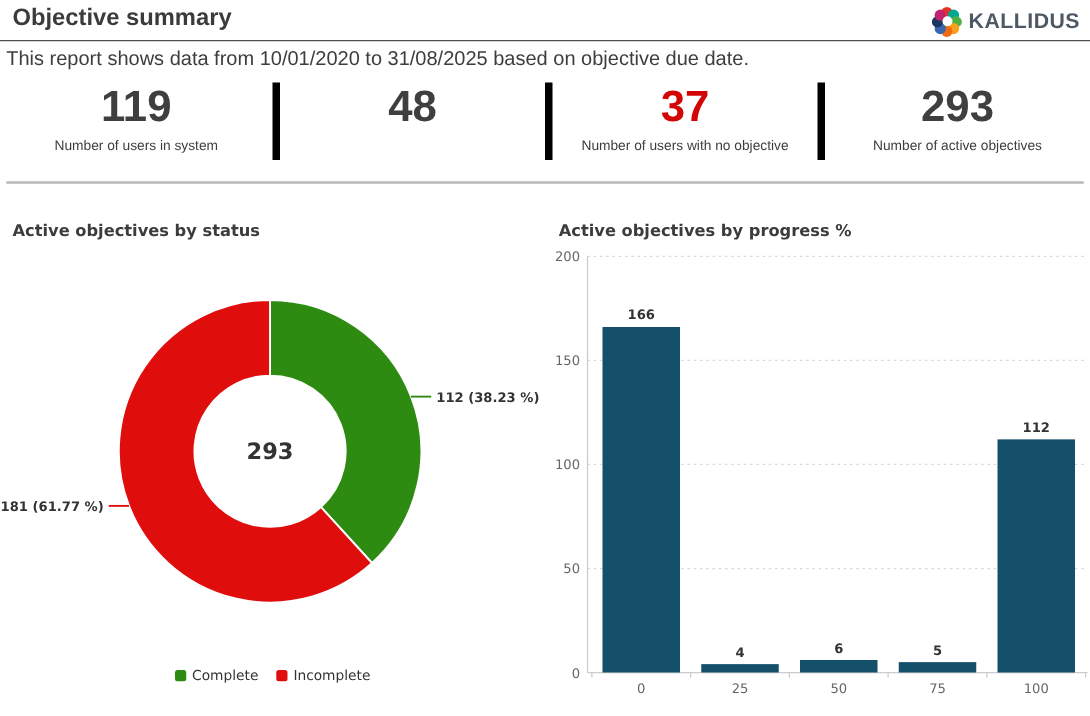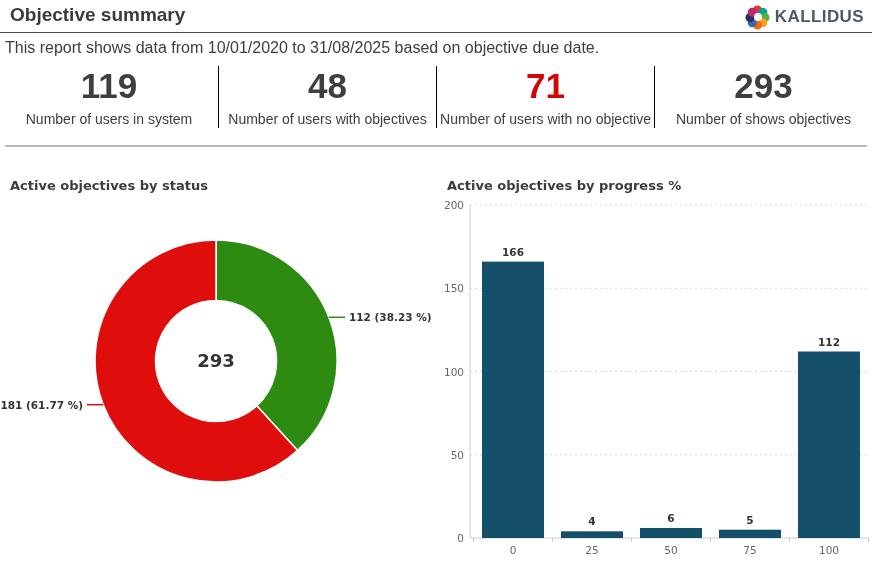--- a/index.html
+++ b/index.html
@@ -15,24 +15,24 @@
   .logo-icon .petal { position:absolute; left:7.5px; top:7.5px; width:9px; height:9px; border-radius:50%; }
   .logo-icon .hole { position:absolute; left:8px; top:8px; width:8px; height:8px; border-radius:50%; background:#fff; }
   .brand-name { font-size:17px; font-weight:600; color:#4e5965; letter-spacing:0.4px; }
 
   
   .info-text { position:absolute; left:5px; top:39px; font-size:16px; color:#3d3d3d; }
 
   
   .stats-row { position:absolute; left:0; top:64px; width:872px; height:66px; display:flex; }
   .stat { width:218px; height:62px; margin-top:2px; text-align:center; }
-  .stat + .stat { border-left:1px solid #000000; }
+  .stat + .stat { border-left:6px solid #000000; }
   .stat-value { font-size:35px; font-weight:bold; color:#3f3f3f; line-height:40px; }
   .stat.alert .stat-value { color:#d30505; }
-  .stat-label { font-size:14px; color:#3d3d3d; margin-top:5px; }
+  .stat-label { font-size:11px; color:#3d3d3d; margin-top:5px; }
   .stats-rule { position:absolute; left:5px; top:145px; width:862px; height:2px; background:#b8b8b8; }
 
   
   .chart-title { position:absolute; top:178px; font-size:13px; font-weight:bold;
                  color:#3c3c3b; font-family:"DejaVu Sans", sans-serif; }
   #donut-title { left:10px; }
   #bars-title  { left:447px;text-align:right; }
   #donut-svg { position:absolute; left:0; top:195px; }
   #bars-svg  { position:absolute; left:436px; top:195px; }
   svg text { font-family:"DejaVu Sans", sans-serif; }
@@ -70,43 +70,52 @@
 
   <div class="info-text">This report shows data from 10/01/2020 to 31/08/2025 based on objective due date.</div>
 
   <div class="stats-row">
     <div class="stat">
       <div class="stat-value">119</div>
       <div class="stat-label">Number of users in system</div>
     </div>
     <div class="stat">
       <div class="stat-value">48</div>
-      <div class="stat-label">Number of users with objectives</div>
     </div>
     <div class="stat alert">
-      <div class="stat-value">71</div>
+      <div class="stat-value">37</div>
       <div class="stat-label">Number of users with no objective</div>
     </div>
     <div class="stat">
       <div class="stat-value">293</div>
-      <div class="stat-label">Number of shows objectives</div>
+      <div class="stat-label">Number of active objectives</div>
     </div>
   </div>
   <div class="stats-rule"></div>
 
   <div class="chart-title" id="donut-title">Active objectives by status</div>
   <svg id="donut-svg" width="436" height="335">
       <path d="M216.0 45.0 A121 121 0 0 1 297.6 255.4 L256.8 210.7 A60.5 60.5 0 0 0 216.0 105.5 Z" fill="#2e8b12" stroke="#ffffff" stroke-width="1.5"></path>
       <line x1="328.8" y1="122.3" x2="345" y2="122.3" stroke="#2e8b12" stroke-width="1.5"></line>
       <text x="349" y="126.3" text-anchor="start" font-size="10.5" font-weight="bold" fill="#333333">112 (38.23 %)</text>
       <path d="M297.6 255.4 A121 121 0 1 1 216.0 45.0 L216.0 105.5 A60.5 60.5 0 1 0 256.8 210.7 Z" fill="#e00d0d" stroke="#ffffff" stroke-width="1.5"></path>
       <line x1="103.2" y1="209.7" x2="87" y2="209.7" stroke="#e00d0d" stroke-width="1.5"></line>
       <text x="83" y="213.7" text-anchor="end" font-size="10.5" font-weight="bold" fill="#333333">181 (61.77 %)</text>
       <text x="216" y="172" text-anchor="middle" font-size="18" font-weight="bold" fill="#333333">293</text>
     </svg>
+  <div class="legend">
+    <div class="legend-item">
+      <span class="swatch" id="swatch-0" style="background: rgb(46, 139, 18);"></span>
+      <span>Complete</span>
+    </div>
+    <div class="legend-item">
+      <span class="swatch" id="swatch-1" style="background: rgb(224, 13, 13);"></span>
+      <span>Incomplete</span>
+    </div>
+  </div>
 
   <div class="chart-title" id="bars-title">Active objectives by progress %</div>
   <svg id="bars-svg" width="436" height="378">
       <text x="28" y="347" text-anchor="end" font-size="10.5" fill="#666666">0</text>
       <line x1="34" y1="259.8" x2="434" y2="259.8" stroke="#d9d9d9" stroke-width="1" stroke-dasharray="2,3"></line>
       <text x="28" y="263.8" text-anchor="end" font-size="10.5" fill="#666666">50</text>
       <line x1="34" y1="176.5" x2="434" y2="176.5" stroke="#d9d9d9" stroke-width="1" stroke-dasharray="2,3"></line>
       <text x="28" y="180.5" text-anchor="end" font-size="10.5" fill="#666666">100</text>
       <line x1="34" y1="93.3" x2="434" y2="93.3" stroke="#d9d9d9" stroke-width="1" stroke-dasharray="2,3"></line>
       <text x="28" y="97.3" text-anchor="end" font-size="10.5" fill="#666666">150</text>

